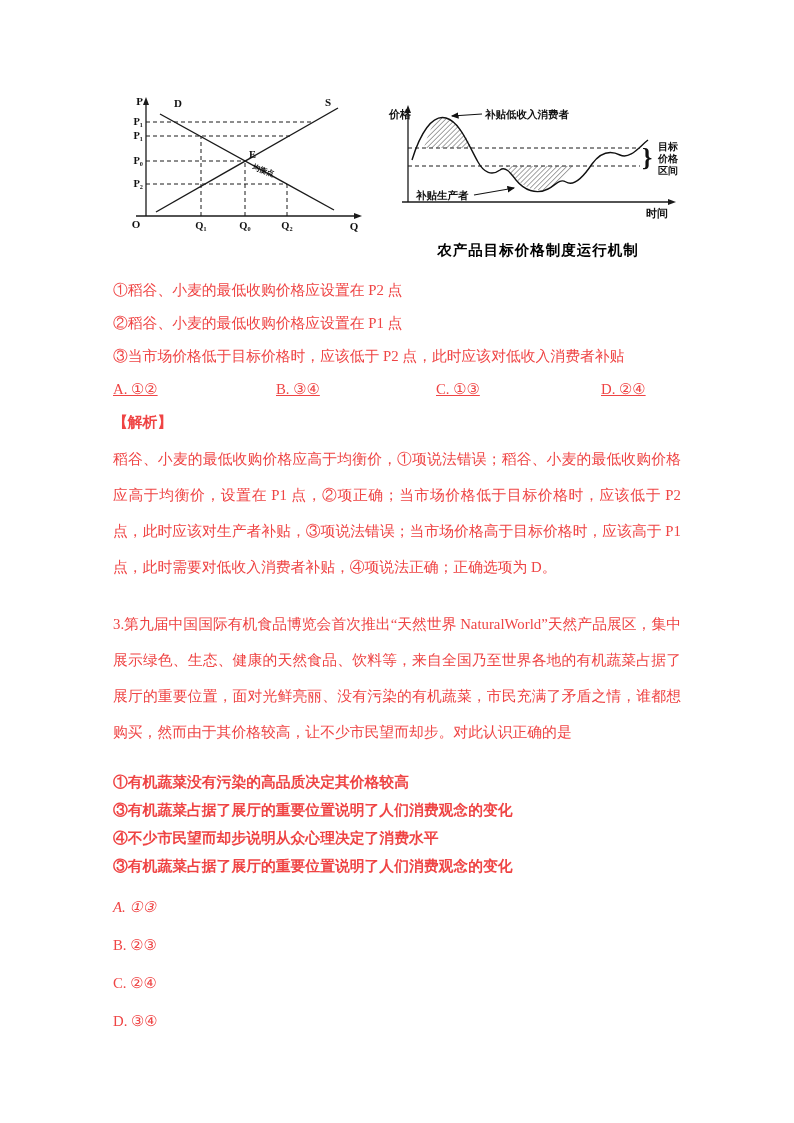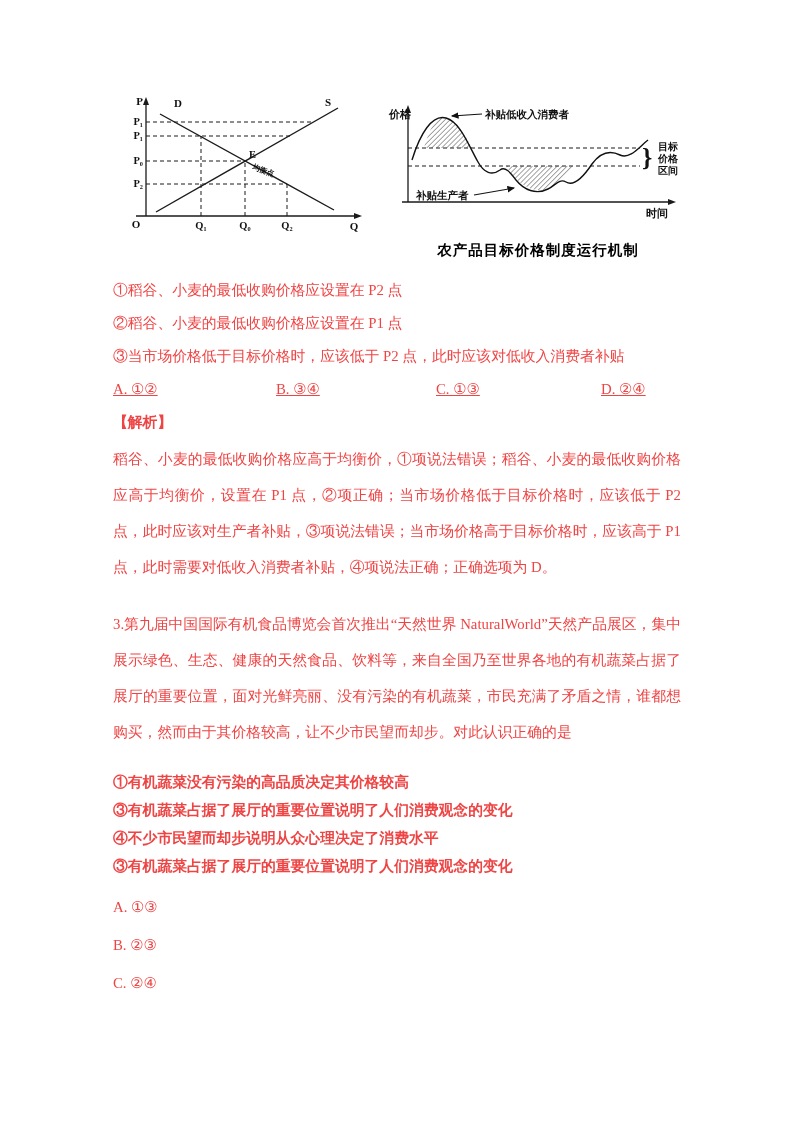--- a/index.html
+++ b/index.html
@@ -16,21 +16,21 @@
   svg text { font-family:"Liberation Serif","DejaVu Serif",serif; font-weight:bold; fill:#111; }
   .content { position:absolute; left:113px; top:276px; width:568px; font-size:14.8px; color:#ef4444; }
   .line { line-height:28px; margin-bottom:5px; }
   .para { line-height:36px; text-align:justify; }
   .para.analysis { margin-bottom:21px; }
   .para.stem { margin-bottom:18px; }
   .tight { line-height:28px; margin-bottom:0;font-weight:bold; }
   .choices-grid { display:grid; grid-template-columns:163px 160px 165px auto; line-height:28px; margin-bottom:5px;text-decoration:underline; }
   .bold { font-weight:bold; }
   .choice-line { line-height:28px; margin-bottom:10px; }
-  .choice-line.first { margin-top:13px; }
+  .choice-line.first { margin-top:13px;font-style:italic; }
 </style>
 </head>
 <body>
 
 <div class="page">
 
   <div class="figures">
 
     <div class="fig-left">
       <svg width="250" height="142" viewBox="0 0 250 142">
@@ -126,15 +126,16 @@
     <p class="para stem">3.第九届中国国际有机食品博览会首次推出“天然世界 NaturalWorld”天然产品展区，集中展示绿色、生态、健康的天然食品、饮料等，来自全国乃至世界各地的有机蔬菜占据了展厅的重要位置，面对光鲜亮丽、没有污染的有机蔬菜，市民充满了矛盾之情，谁都想购买，然而由于其价格较高，让不少市民望而却步。对此认识正确的是</p>
 
     <div class="tight">①有机蔬菜没有污染的高品质决定其价格较高</div>
     <div class="tight">③有机蔬菜占据了展厅的重要位置说明了人们消费观念的变化</div>
     <div class="tight">④不少市民望而却步说明从众心理决定了消费水平</div>
     <div class="tight">③有机蔬菜占据了展厅的重要位置说明了人们消费观念的变化</div>
 
     <div class="choice-line first">A. ①③</div>
     <div class="choice-line">B. ②③</div>
     <div class="choice-line">C. ②④</div>
+    <div class="choice-line">D. ③④</div>
   </div>
 
 </div>
 
 </body></html>

